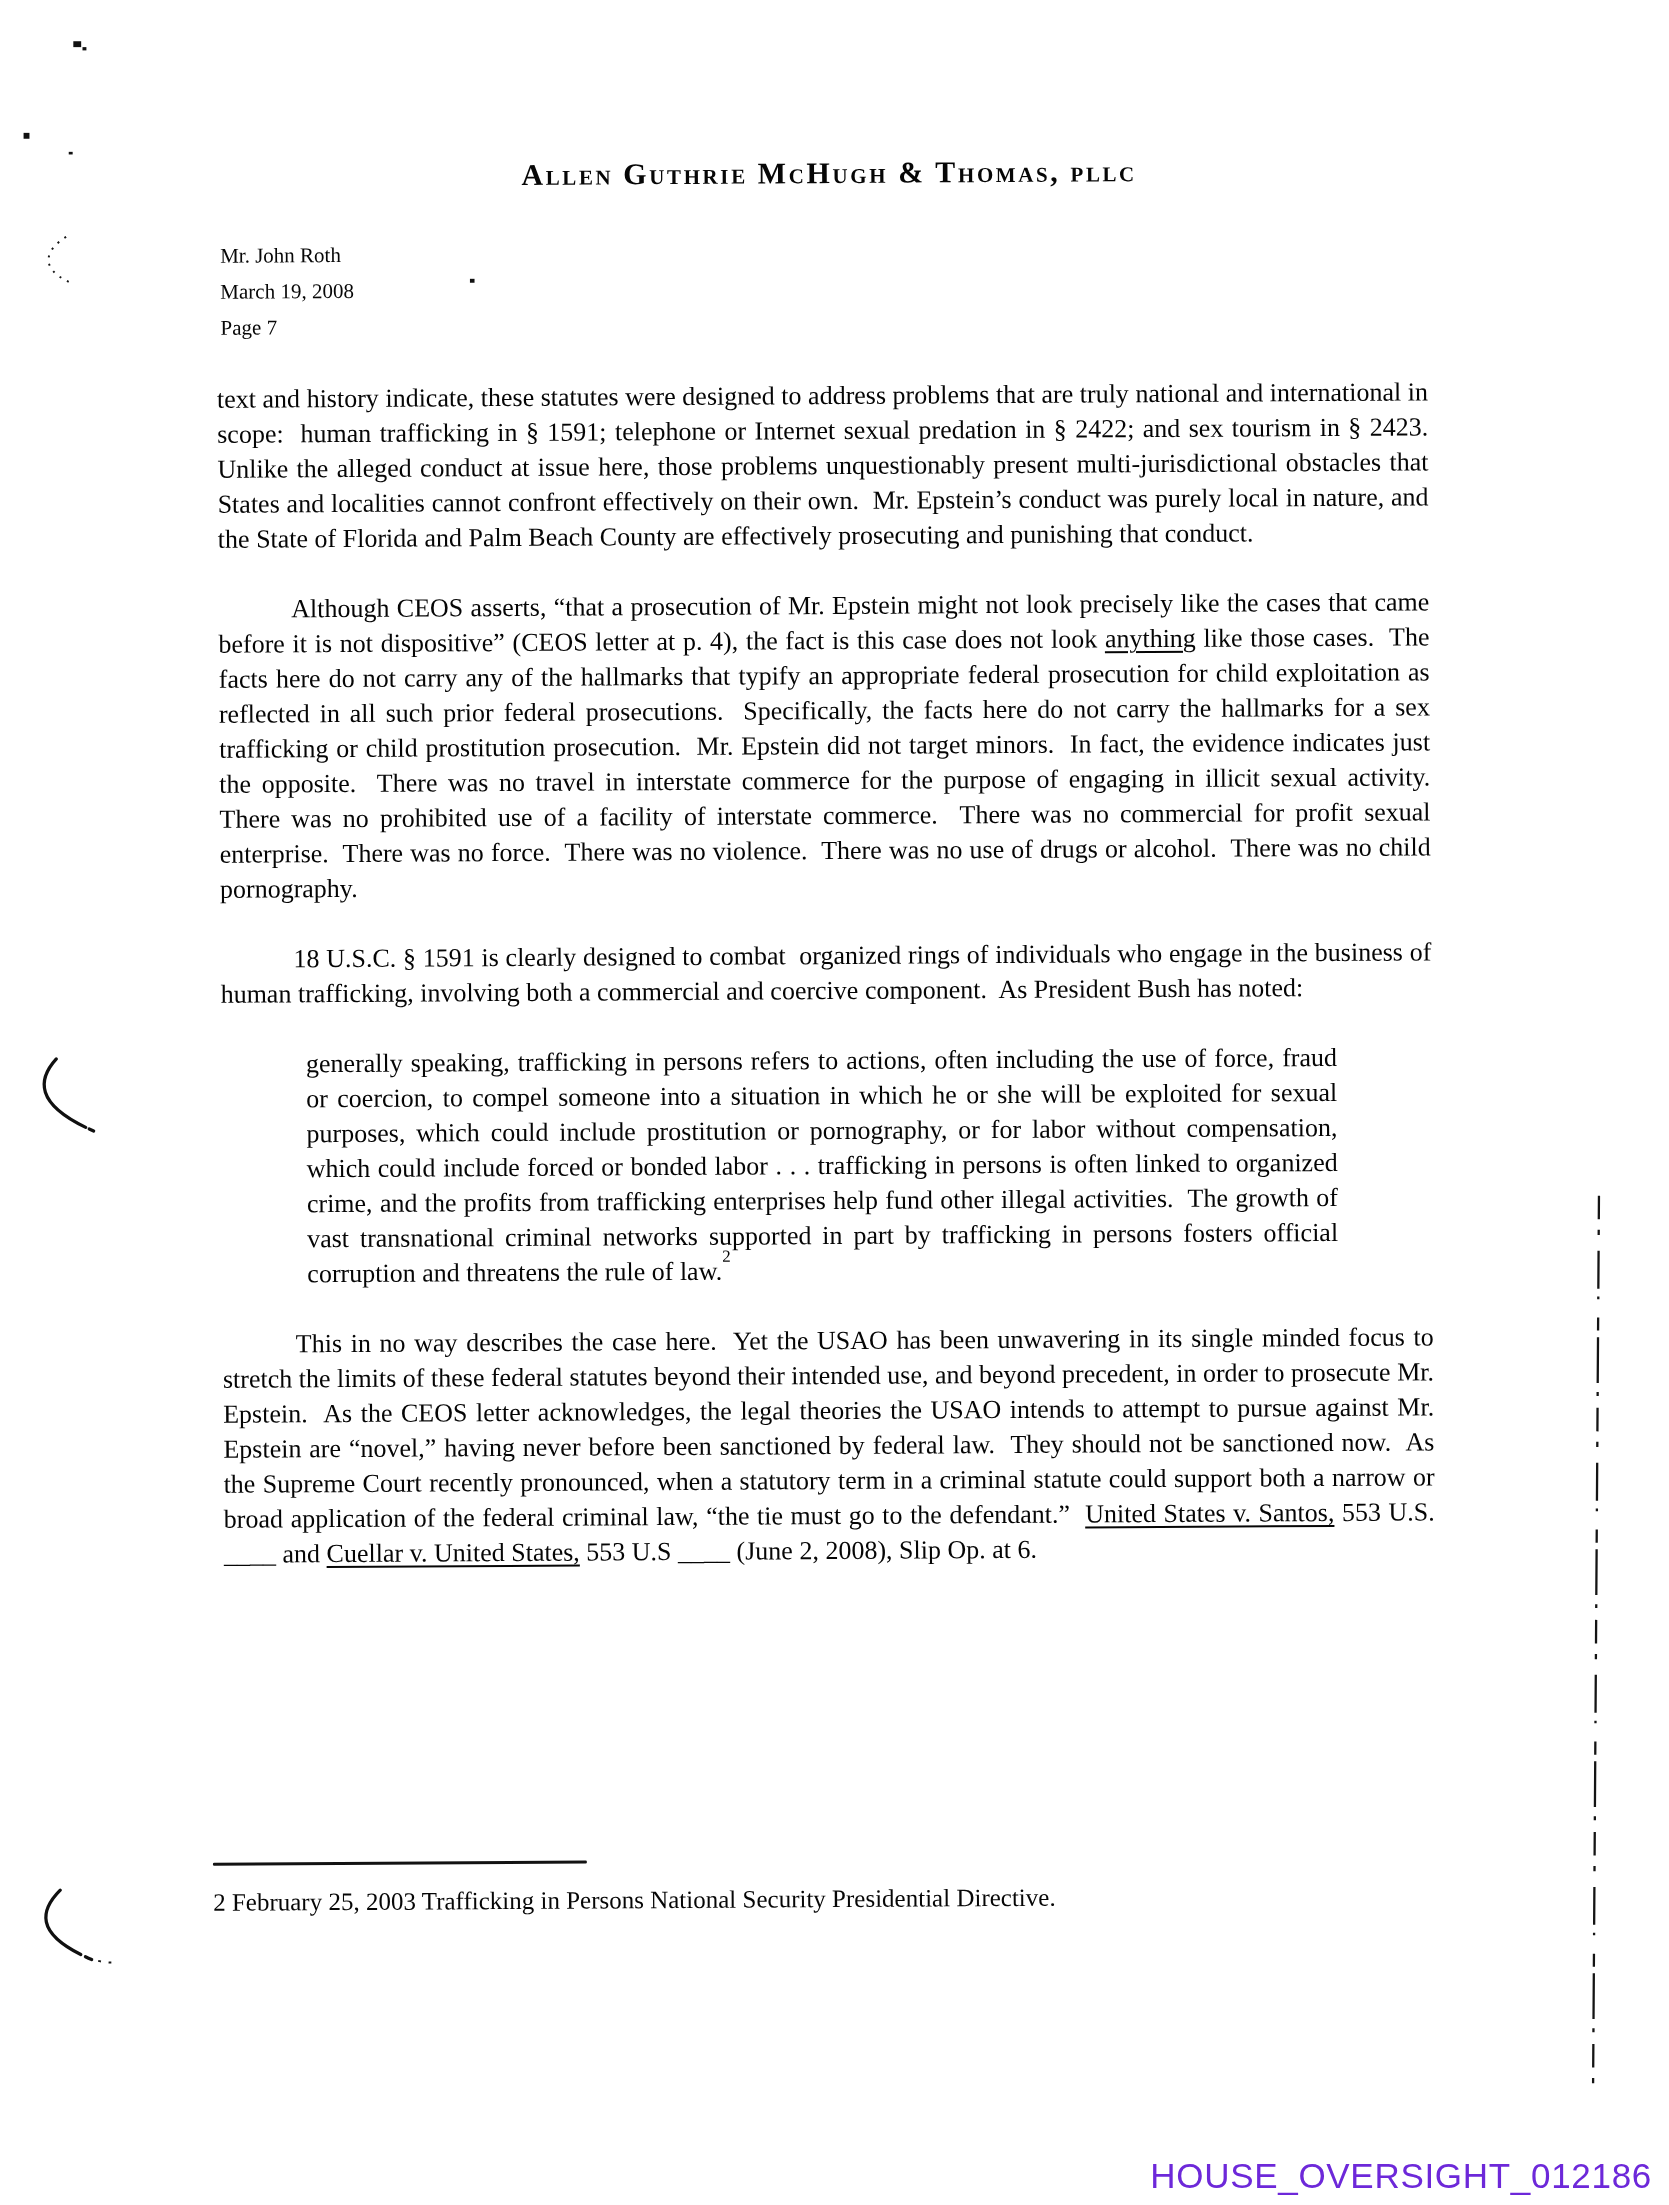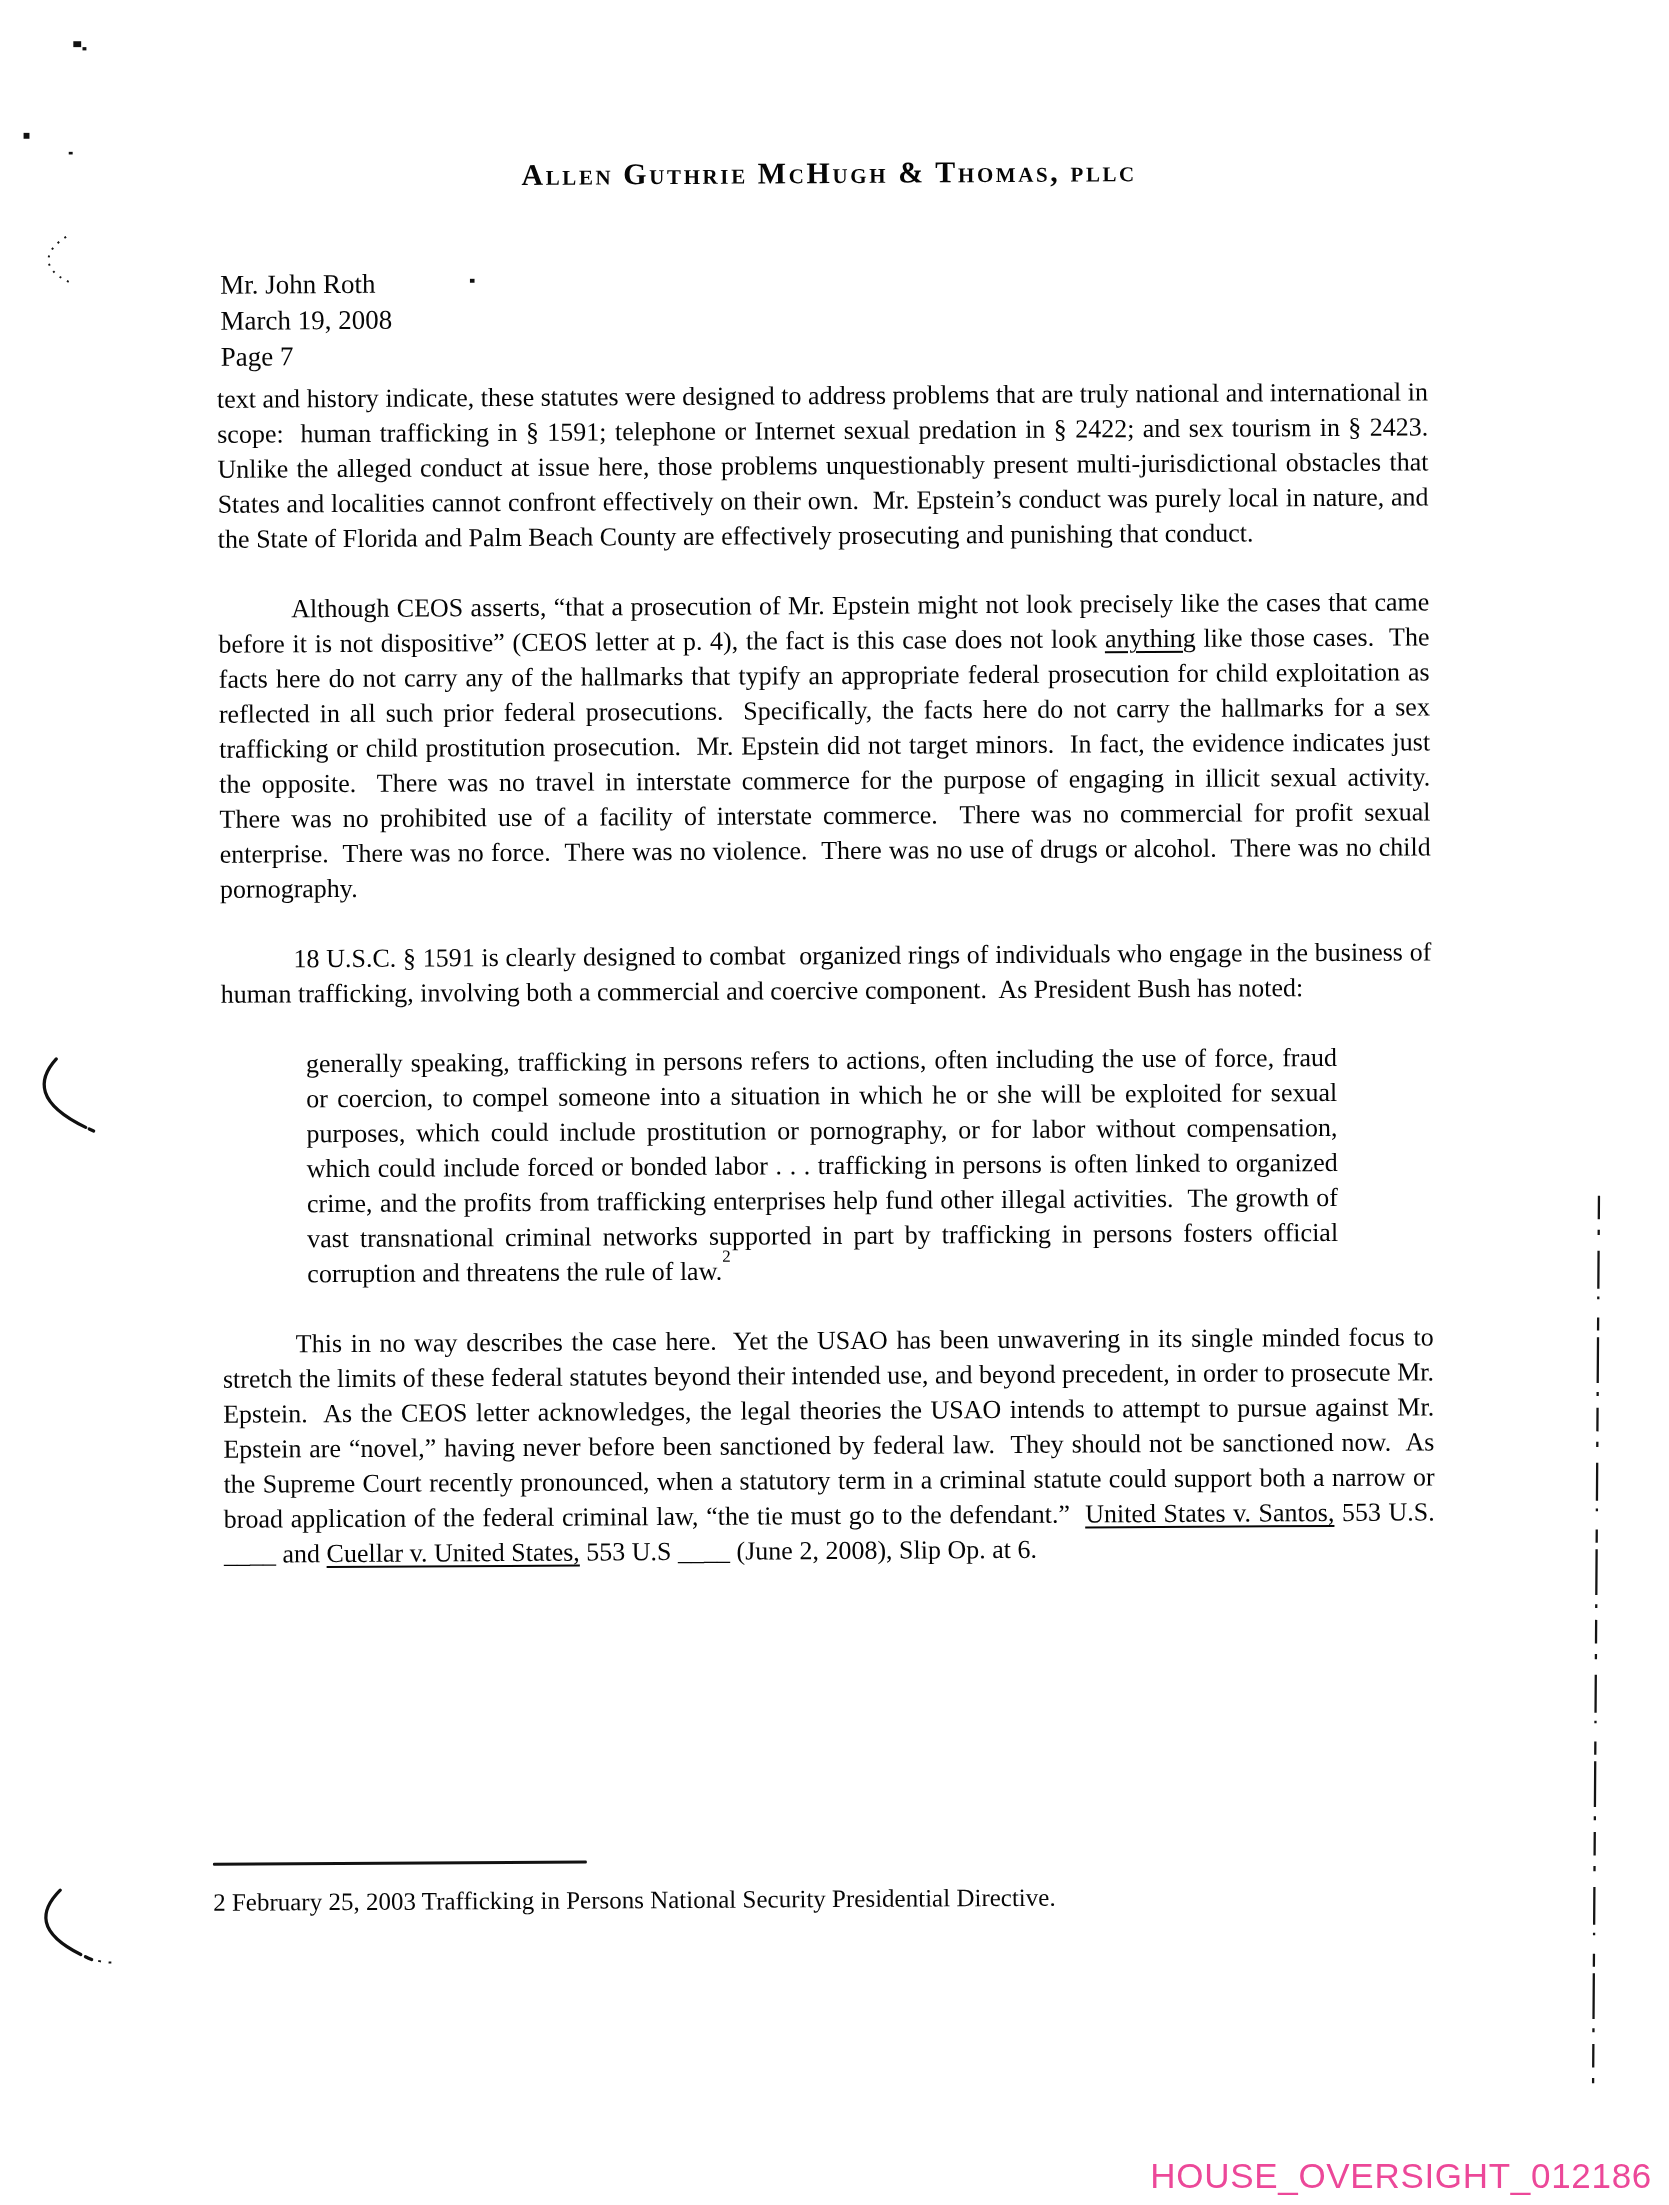--- a/index.html
+++ b/index.html
@@ -30,24 +30,23 @@
     font-size: 30px;
     font-weight: bold;
     font-variant: small-caps;
     letter-spacing: 2.6px;
     color: #060606;
   }
   .addr-block {
     position: absolute;
     top: 234px;
     left: 225px;
-    font-size: 27px;
+    font-size: 21px;
     line-height: 36px;
     color: #070707;
-    margin-top: 29px;
   }
   .body-text {
     position: absolute;
     top: 378px;
     left: 221px;
     width: 1211px;
     font-size: 26px;
     line-height: 35px;
     text-align: justify;
     color: #050505;
@@ -93,21 +92,21 @@
     white-space: pre-wrap;
     color: #060606;
   }
   .bates-stamp {
     position: absolute;
     top: 2156px;
     right: 17px;
     font-family: "Liberation Sans", sans-serif;
     font-size: 35px;
     letter-spacing: 0.7px;
-    color: #ec4899;
+    color: #6d28d9;
   }
   .artifacts-layer {
     position: absolute;
     inset: 0;
     pointer-events: none;
   }
 </style>
 </head>
 <body>
 

